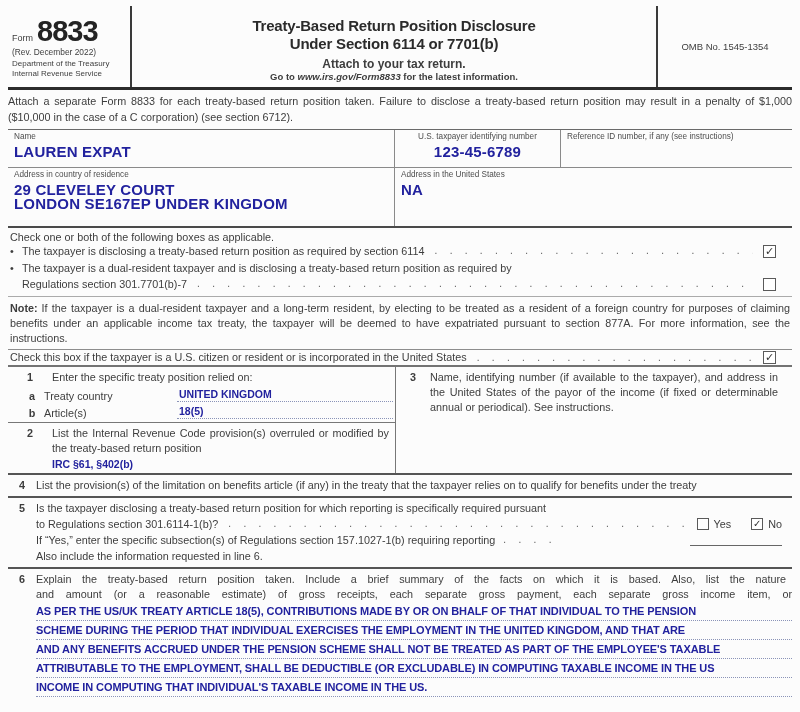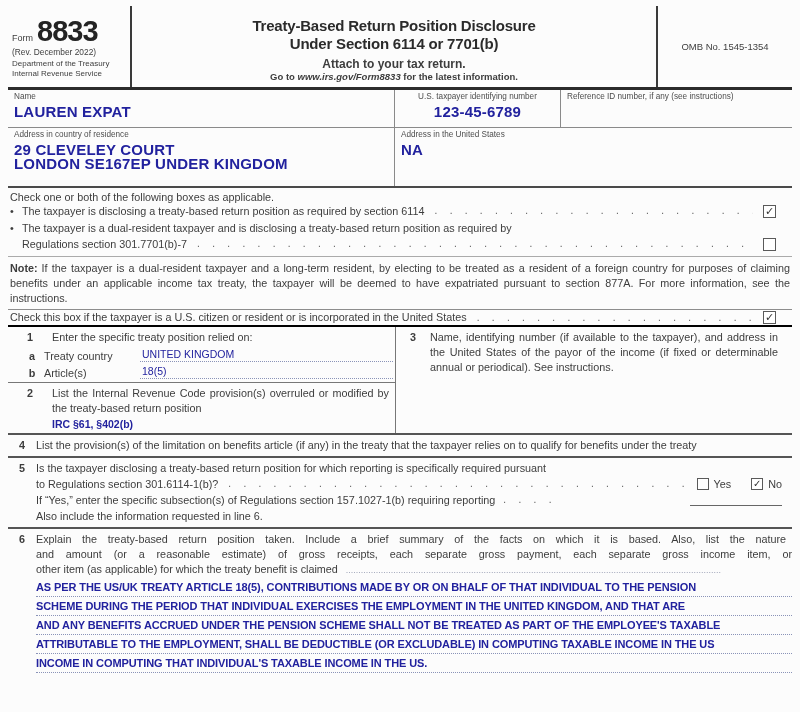--- a/index.html
+++ b/index.html
@@ -44,34 +44,34 @@
   .bullet{width:12px;flex:none;}
   .b2cont{padding-left:12px;}
   .leader{flex:1;overflow:hidden;white-space:pre;color:#5a5a5a;margin:0 10px 0 10px;font-size:10px;letter-spacing:1px;}
   .box{width:13px;height:13px;border:1.5px solid #5a5a5a;background:#fff;flex:none;
        font-size:11px;line-height:10px;text-align:center;font-weight:bold;color:#333;}
   .m-r{margin-right:14px;}
 
   .note{padding:4px 2px 3px;font-size:10.8px;line-height:15px;text-align:justify;}
   .note-b{font-weight:bold;margin-right:4px;}
 
-  .citizen{display:flex;align-items:center;border-top:1px solid #8d8d8d;border-bottom:2px solid #000000;height:18px;font-size:10.8px;padding:0 2px;}
+  .citizen{display:flex;align-items:center;border-top:1px solid #8d8d8d;border-bottom:2px solid #737373;height:18px;font-size:10.8px;padding:0 2px;}
 
   
   .sec13{display:flex;border-bottom:2px solid #555;}
   .colL{width:388px;border-right:1px solid #777;padding:3px 0 2px;}
   .colR{flex:1;padding:3px 8px 0 0;}
   .irow{display:flex;font-size:10.8px;line-height:15px;}
   .n1{width:44px;text-align:center;font-weight:bold;flex:none;}
   .n3{width:34px;text-align:center;font-weight:bold;flex:none;}
   .itxt{flex:1;text-align:justify;padding-right:6px;}
   .sub{display:flex;align-items:flex-end;padding-left:12px;height:17px;font-size:10.8px;}
   .subl{width:24px;text-align:center;font-weight:bold;flex:none;}
   .slab{width:96px;flex:none;}
-  .sval{flex:1;border-bottom:1px dotted #8a93b8;color:var(--blue);font-weight:normal;font-size:10.5px;padding:0 0 1px 2px;margin-right:2px;}
+  .sval{flex:1;border-bottom:1px dotted #8a93b8;color:var(--blue);font-weight:bold;font-size:10.5px;padding:0 0 1px 2px;margin-right:2px;margin-left:37px;}
   .div1{border-bottom:1px solid #777;margin:3px 0 3px;}
   .l2val{margin-left:44px;color:var(--blue);font-weight:bold;font-size:10.5px;padding:2px 0 1px;}
 
   
   .item{border-bottom:2px solid #555;padding:3px 0 3px;font-size:10.8px;line-height:15px;}
   .n2{width:28px;text-align:center;font-weight:bold;flex:none;}
   .frow{display:flex;}
   .sdots{white-space:pre;color:#5a5a5a;margin-left:8px;font-size:10px;letter-spacing:1px;overflow:hidden;flex:none;max-width:60px;}
   .spacer{flex:1;}
   .qrow{display:flex;align-items:center;margin-left:28px;line-height:16px;}
@@ -108,20 +108,21 @@
       <div class="title">
         <div>Treaty-Based Return Position Disclosure</div>
         <div>Under Section 6114 or 7701(b)</div>
       </div>
       <div class="attach">Attach to your tax return.</div>
       <div class="goto"><span>Go to </span><span class="url">www.irs.gov/Form8833</span><span> for the latest information.</span></div>
     </div>
     <div class="h-right">OMB No. 1545-1354</div>
   </div>
 
+  <div class="intro">Attach a separate Form 8833 for each treaty-based return position taken. Failure to disclose a treaty-based return position may result in a penalty of $1,000 ($10,000 in the case of a C corporation) (see section 6712).</div>
 
   <div class="idrow">
     <div class="cell c-name">
       <div class="lbl">Name</div>
       <div class="val">LAUREN EXPAT</div>
     </div>
     <div class="cell c-tin">
       <div class="lbl">U.S. taxpayer identifying number</div>
       <div class="val">123-45-6789</div>
     </div>
@@ -236,24 +237,20 @@
       <span>Also include the information requested in line 6.</span>
     </div>
   </div>
 
   <div class="item item6">
     <div class="frow">
       <span class="n2">6</span>
       <span class="itxt" style="text-align:justify;text-align-last:justify;">Explain the treaty-based return position taken. Include a brief summary of the facts on which it is based. Also, list the nature</span>
     </div>
     <div class="jline">and amount (or a reasonable estimate) of gross receipts, each separate gross payment, each separate gross income item, or</div>
-    <div class="t3row">
-      <span>other item (as applicable) for which the treaty benefit is claimed</span>
-      <span class="t3dots">......................................................................................................................................................</span>
-    </div>
     <div class="ans">AS PER THE US/UK TREATY ARTICLE 18(5), CONTRIBUTIONS MADE BY OR ON BHALF OF THAT INDIVIDUAL TO THE PENSION</div>
     <div class="ans">SCHEME DURING THE PERIOD THAT INDIVIDUAL EXERCISES THE EMPLOYMENT IN THE UNITED KINGDOM, AND THAT ARE</div>
     <div class="ans">AND ANY BENEFITS ACCRUED UNDER THE PENSION SCHEME SHALL NOT BE TREATED AS PART OF THE EMPLOYEE'S TAXABLE</div>
     <div class="ans">ATTRIBUTABLE TO THE EMPLOYMENT, SHALL BE DEDUCTIBLE (OR EXCLUDABLE) IN COMPUTING TAXABLE INCOME IN THE US</div>
     <div class="ans">INCOME IN COMPUTING THAT INDIVIDUAL'S TAXABLE INCOME IN THE US.</div>
   </div>
 
 </div>
 
 </body></html>

